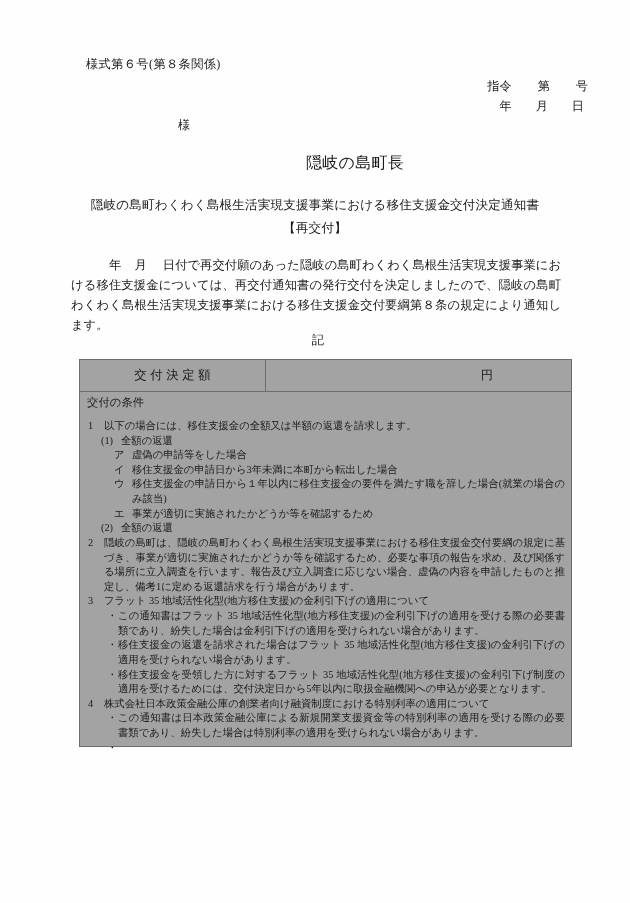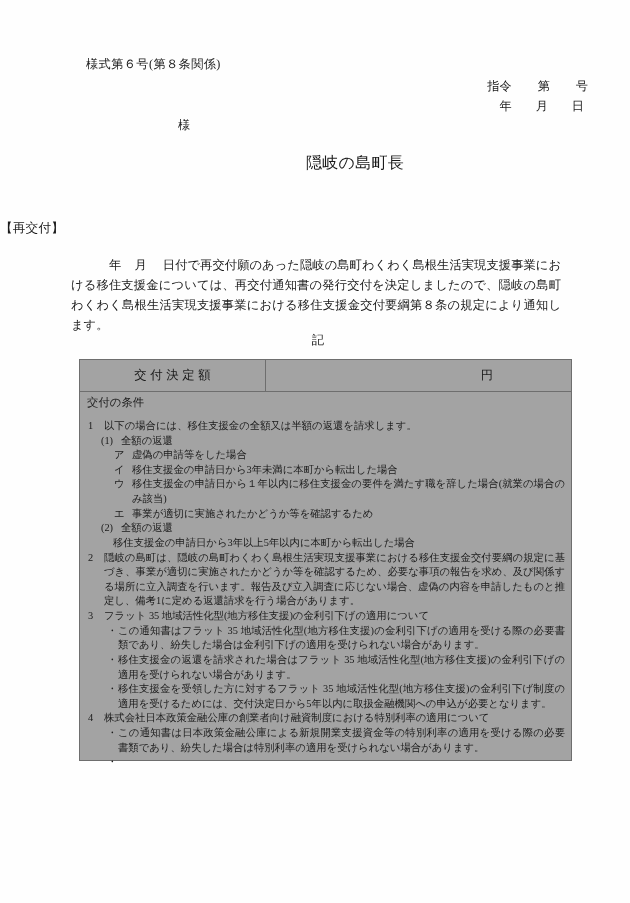--- a/index.html
+++ b/index.html
@@ -76,20 +76,21 @@
     width: 630px;
     text-align: center;
     font-size: 12.6px;
     letter-spacing: 0.15px;
   }
   .title-sub {
     position: absolute;
     left: 0;
     top: 220px;
     width: 630px;
+    text-align: center;
     font-size: 12.6px;
     letter-spacing: 0.2px;
     font-family: Liberation Serif, serif;
   }
 
   
   .body-para {
     position: absolute;
     left: 71px;
     top: 256px;
@@ -191,20 +192,21 @@
 
   <div class="doc-meta" data-interactable="false">
     <span class="meta-row" data-interactable="false"><span data-interactable="false">指令</span><span class="sp-wide"></span><span data-interactable="false">第</span><span class="sp-wide"></span><span data-interactable="false">号</span></span>
     <span class="meta-row date" data-interactable="false"><span data-interactable="false">年</span><span class="sp-med"></span><span data-interactable="false">月</span><span class="sp-med"></span><span data-interactable="false">日</span></span>
   </div>
 
   <div class="addressee" data-interactable="false">様</div>
 
   <div class="issuer" data-interactable="false">隠岐の島町長</div>
 
+  <div class="title-main" data-interactable="false">隠岐の島町わくわく島根生活実現支援事業における移住支援金交付決定通知書</div>
   <div class="title-sub" data-interactable="false">【再交付】</div>
 
   <div class="body-para" data-interactable="false"><span class="lead-indent"></span><span data-interactable="false">年</span><span class="gap-s"></span><span data-interactable="false">月</span><span class="gap-m"></span><span data-interactable="false">日付で再交付願のあった隠岐の島町わくわく島根生活実現支援事業における移住支援金については、再交付通知書の発行交付を決定しましたので、隠岐の島町わくわく島根生活実現支援事業における移住支援金交付要綱第８条の規定により通知します。</span></div>
 
   <div class="ki-mark" data-interactable="false">記</div>
 
   <div class="grant-table" data-interactable="false">
     <div class="row-amount" data-interactable="false">
       <div class="cell-amount-label" data-interactable="false">交付決定額</div>
       <div class="cell-amount-value" data-interactable="false">
@@ -214,21 +216,20 @@
     <div class="cond-body" data-interactable="false">
       <div class="cond-heading" data-interactable="false">交付の条件</div>
       <div id="conditions-list" data-interactable="false">
           <div class="itm lvl1" data-interactable="false"><span class="mk" data-interactable="false">1</span><span data-interactable="false">以下の場合には、移住支援金の全額又は半額の返還を請求します。</span></div>
           <div class="itm lvl2" data-interactable="false"><span class="mk" data-interactable="false">(1)</span><span data-interactable="false">全額の返還</span></div>
           <div class="itm lvl3" data-interactable="false"><span class="mk" data-interactable="false">ア</span><span data-interactable="false">虚偽の申請等をした場合</span></div>
           <div class="itm lvl3" data-interactable="false"><span class="mk" data-interactable="false">イ</span><span data-interactable="false">移住支援金の申請日から3年未満に本町から転出した場合</span></div>
           <div class="itm lvl3" data-interactable="false"><span class="mk" data-interactable="false">ウ</span><span data-interactable="false">移住支援金の申請日から１年以内に移住支援金の要件を満たす職を辞した場合(就業の場合のみ該当)</span></div>
           <div class="itm lvl3" data-interactable="false"><span class="mk" data-interactable="false">エ</span><span data-interactable="false">事業が適切に実施されたかどうか等を確認するため</span></div>
           <div class="itm lvl2" data-interactable="false"><span class="mk" data-interactable="false">(2)</span><span data-interactable="false">全額の返還</span></div>
-          <div class="itm lvl2p" data-interactable="false"><span data-interactable="false">移住支援金の申請日から3年以上5年以内に本町から転出した場合</span></div>
           <div class="itm lvl1" data-interactable="false"><span class="mk" data-interactable="false">2</span><span data-interactable="false">隠岐の島町は、隠岐の島町わくわく島根生活実現支援事業における移住支援金交付要綱の規定に基づき、事業が適切に実施されたかどうか等を確認するため、必要な事項の報告を求め、及び関係する場所に立入調査を行います。報告及び立入調査に応じない場合、虚偽の内容を申請したものと推定し、備考1に定める返還請求を行う場合があります。</span></div>
           <div class="itm lvl1" data-interactable="false"><span class="mk" data-interactable="false">3</span><span data-interactable="false">フラット 35 地域活性化型(地方移住支援)の金利引下げの適用について</span></div>
           <div class="itm bul" data-interactable="false"><span class="mk" data-interactable="false">・</span><span data-interactable="false">この通知書はフラット 35 地域活性化型(地方移住支援)の金利引下げの適用を受ける際の必要書類であり、紛失した場合は金利引下げの適用を受けられない場合があります。</span></div>
           <div class="itm bul" data-interactable="false"><span class="mk" data-interactable="false">・</span><span data-interactable="false">移住支援金の返還を請求された場合はフラット 35 地域活性化型(地方移住支援)の金利引下げの適用を受けられない場合があります。</span></div>
           <div class="itm bul" data-interactable="false"><span class="mk" data-interactable="false">・</span><span data-interactable="false">移住支援金を受領した方に対するフラット 35 地域活性化型(地方移住支援)の金利引下げ制度の適用を受けるためには、交付決定日から5年以内に取扱金融機関への申込が必要となります。</span></div>
           <div class="itm lvl1" data-interactable="false"><span class="mk" data-interactable="false">4</span><span data-interactable="false">株式会社日本政策金融公庫の創業者向け融資制度における特別利率の適用について</span></div>
           <div class="itm bul" data-interactable="false"><span class="mk" data-interactable="false">・</span><span data-interactable="false">この通知書は日本政策金融公庫による新規開業支援資金等の特別利率の適用を受ける際の必要書類であり、紛失した場合は特別利率の適用を受けられない場合があります。</span></div>
           <div class="itm bul" data-interactable="false"><span class="mk" data-interactable="false">・</span></div>
         </div>
     </div>

